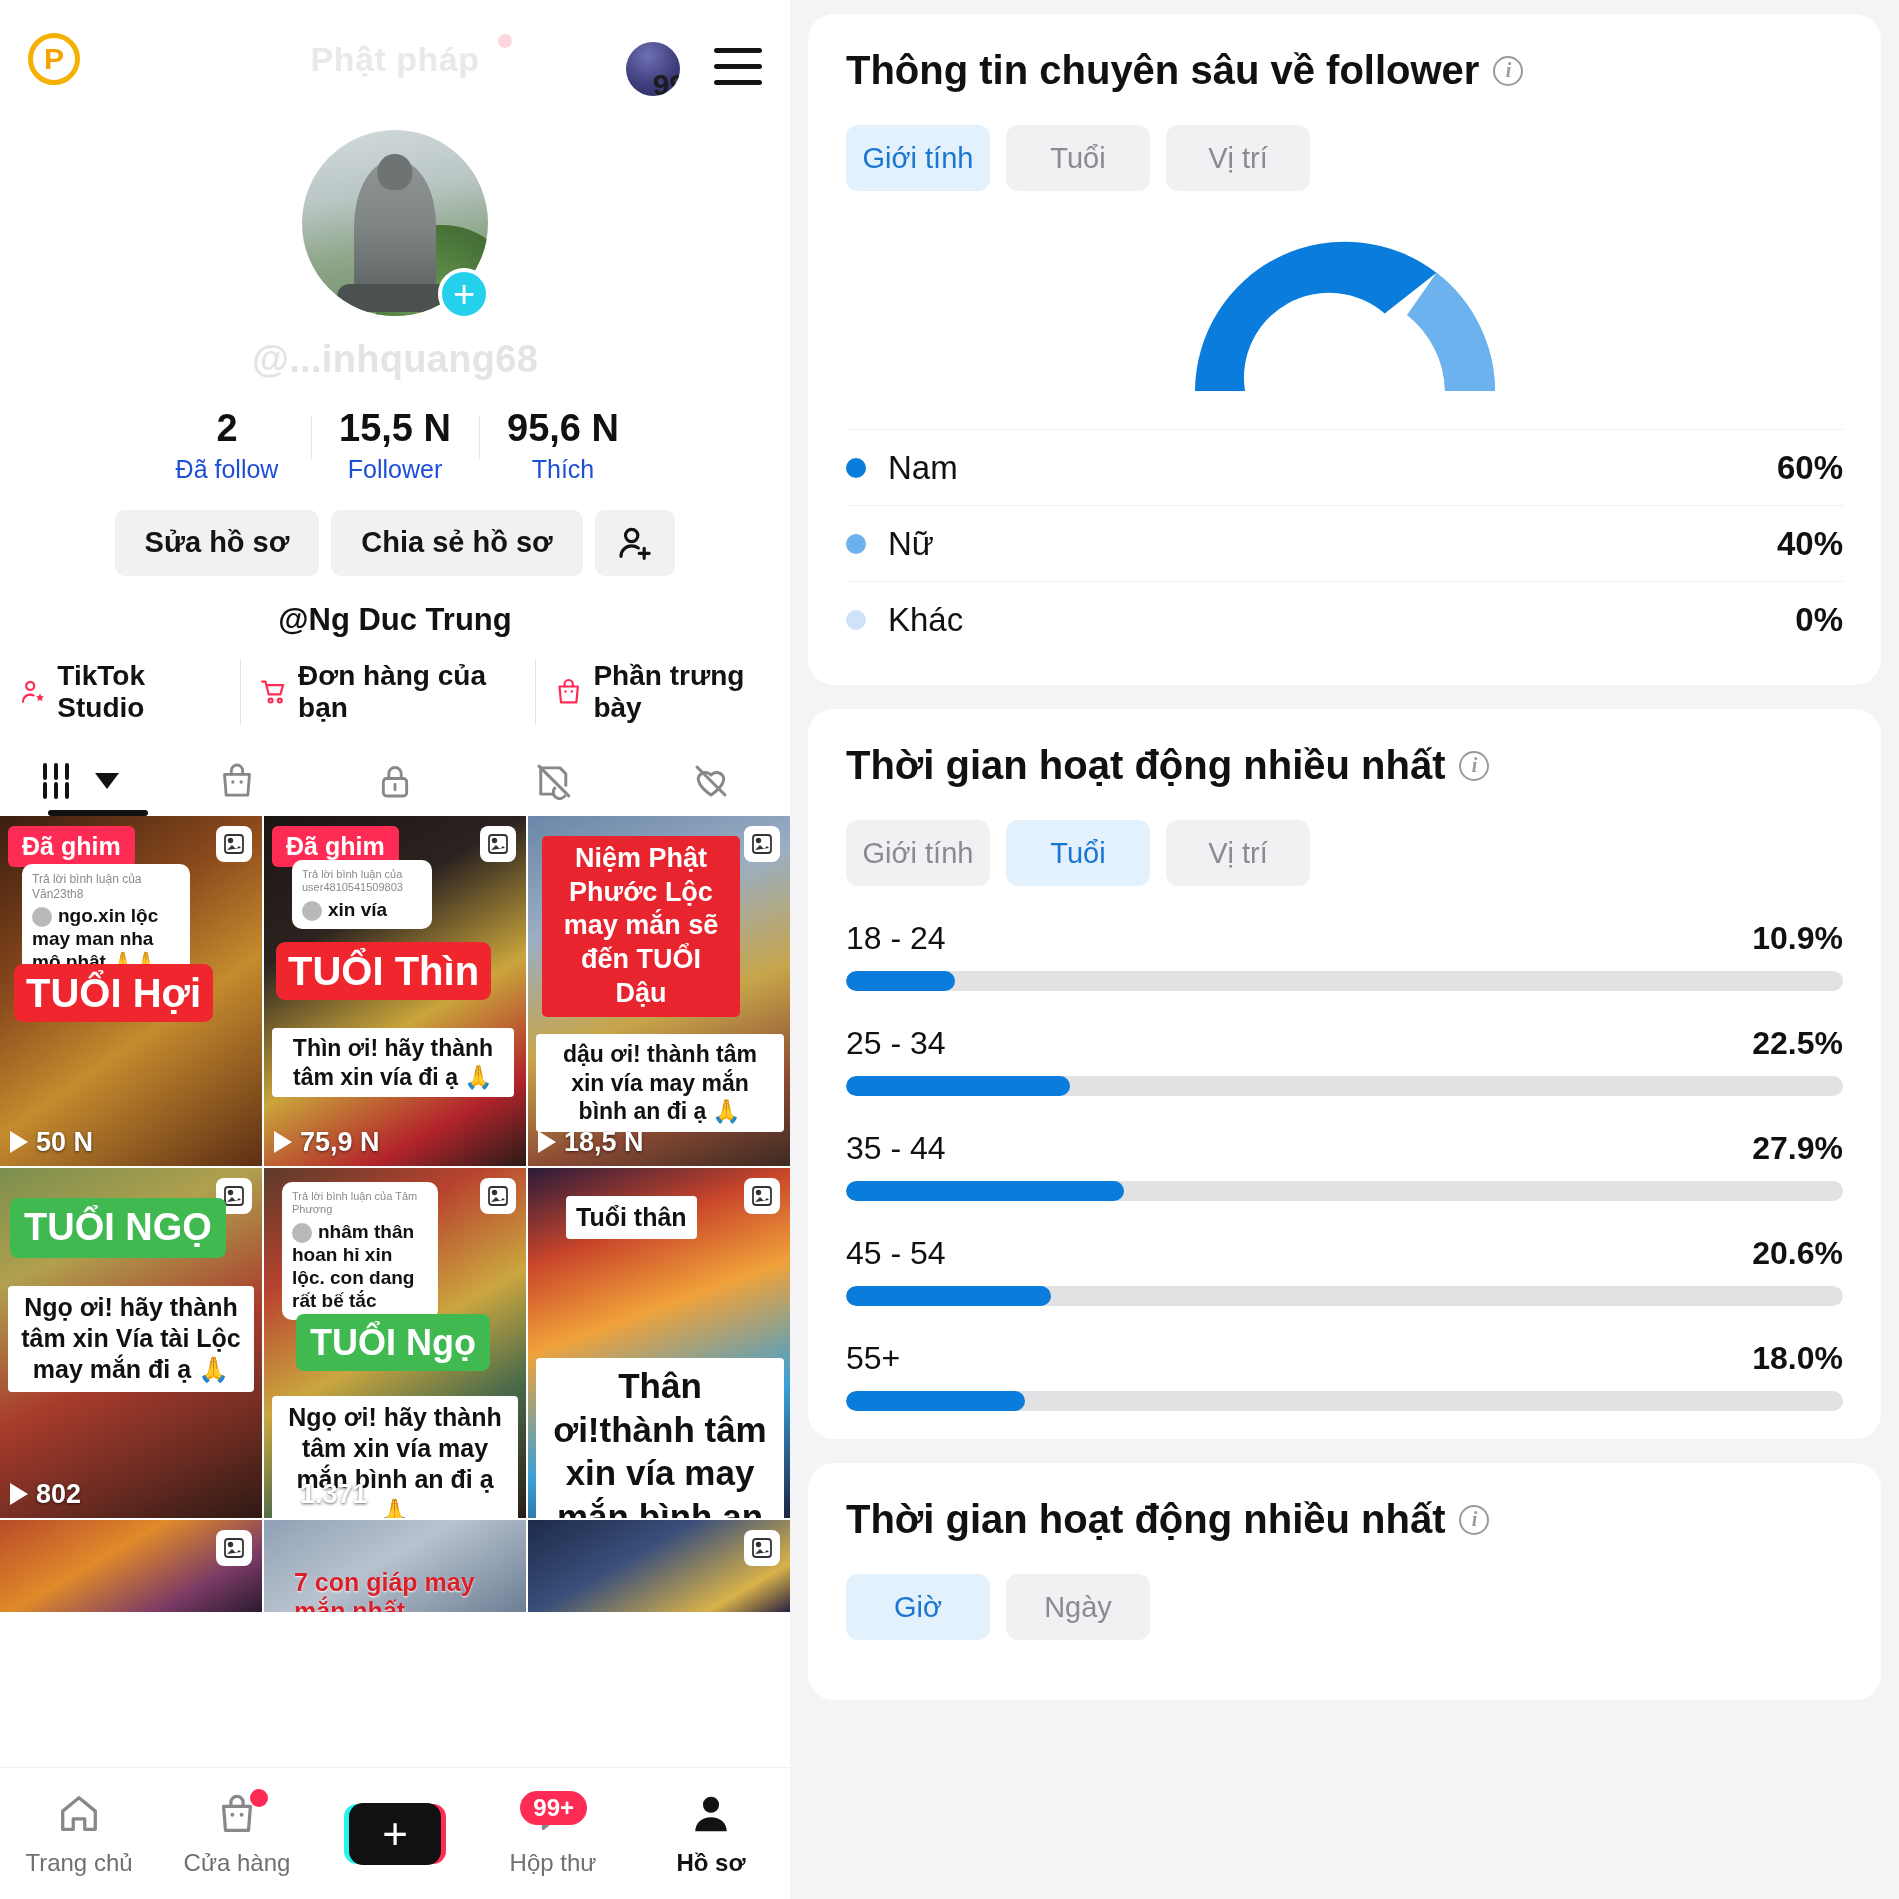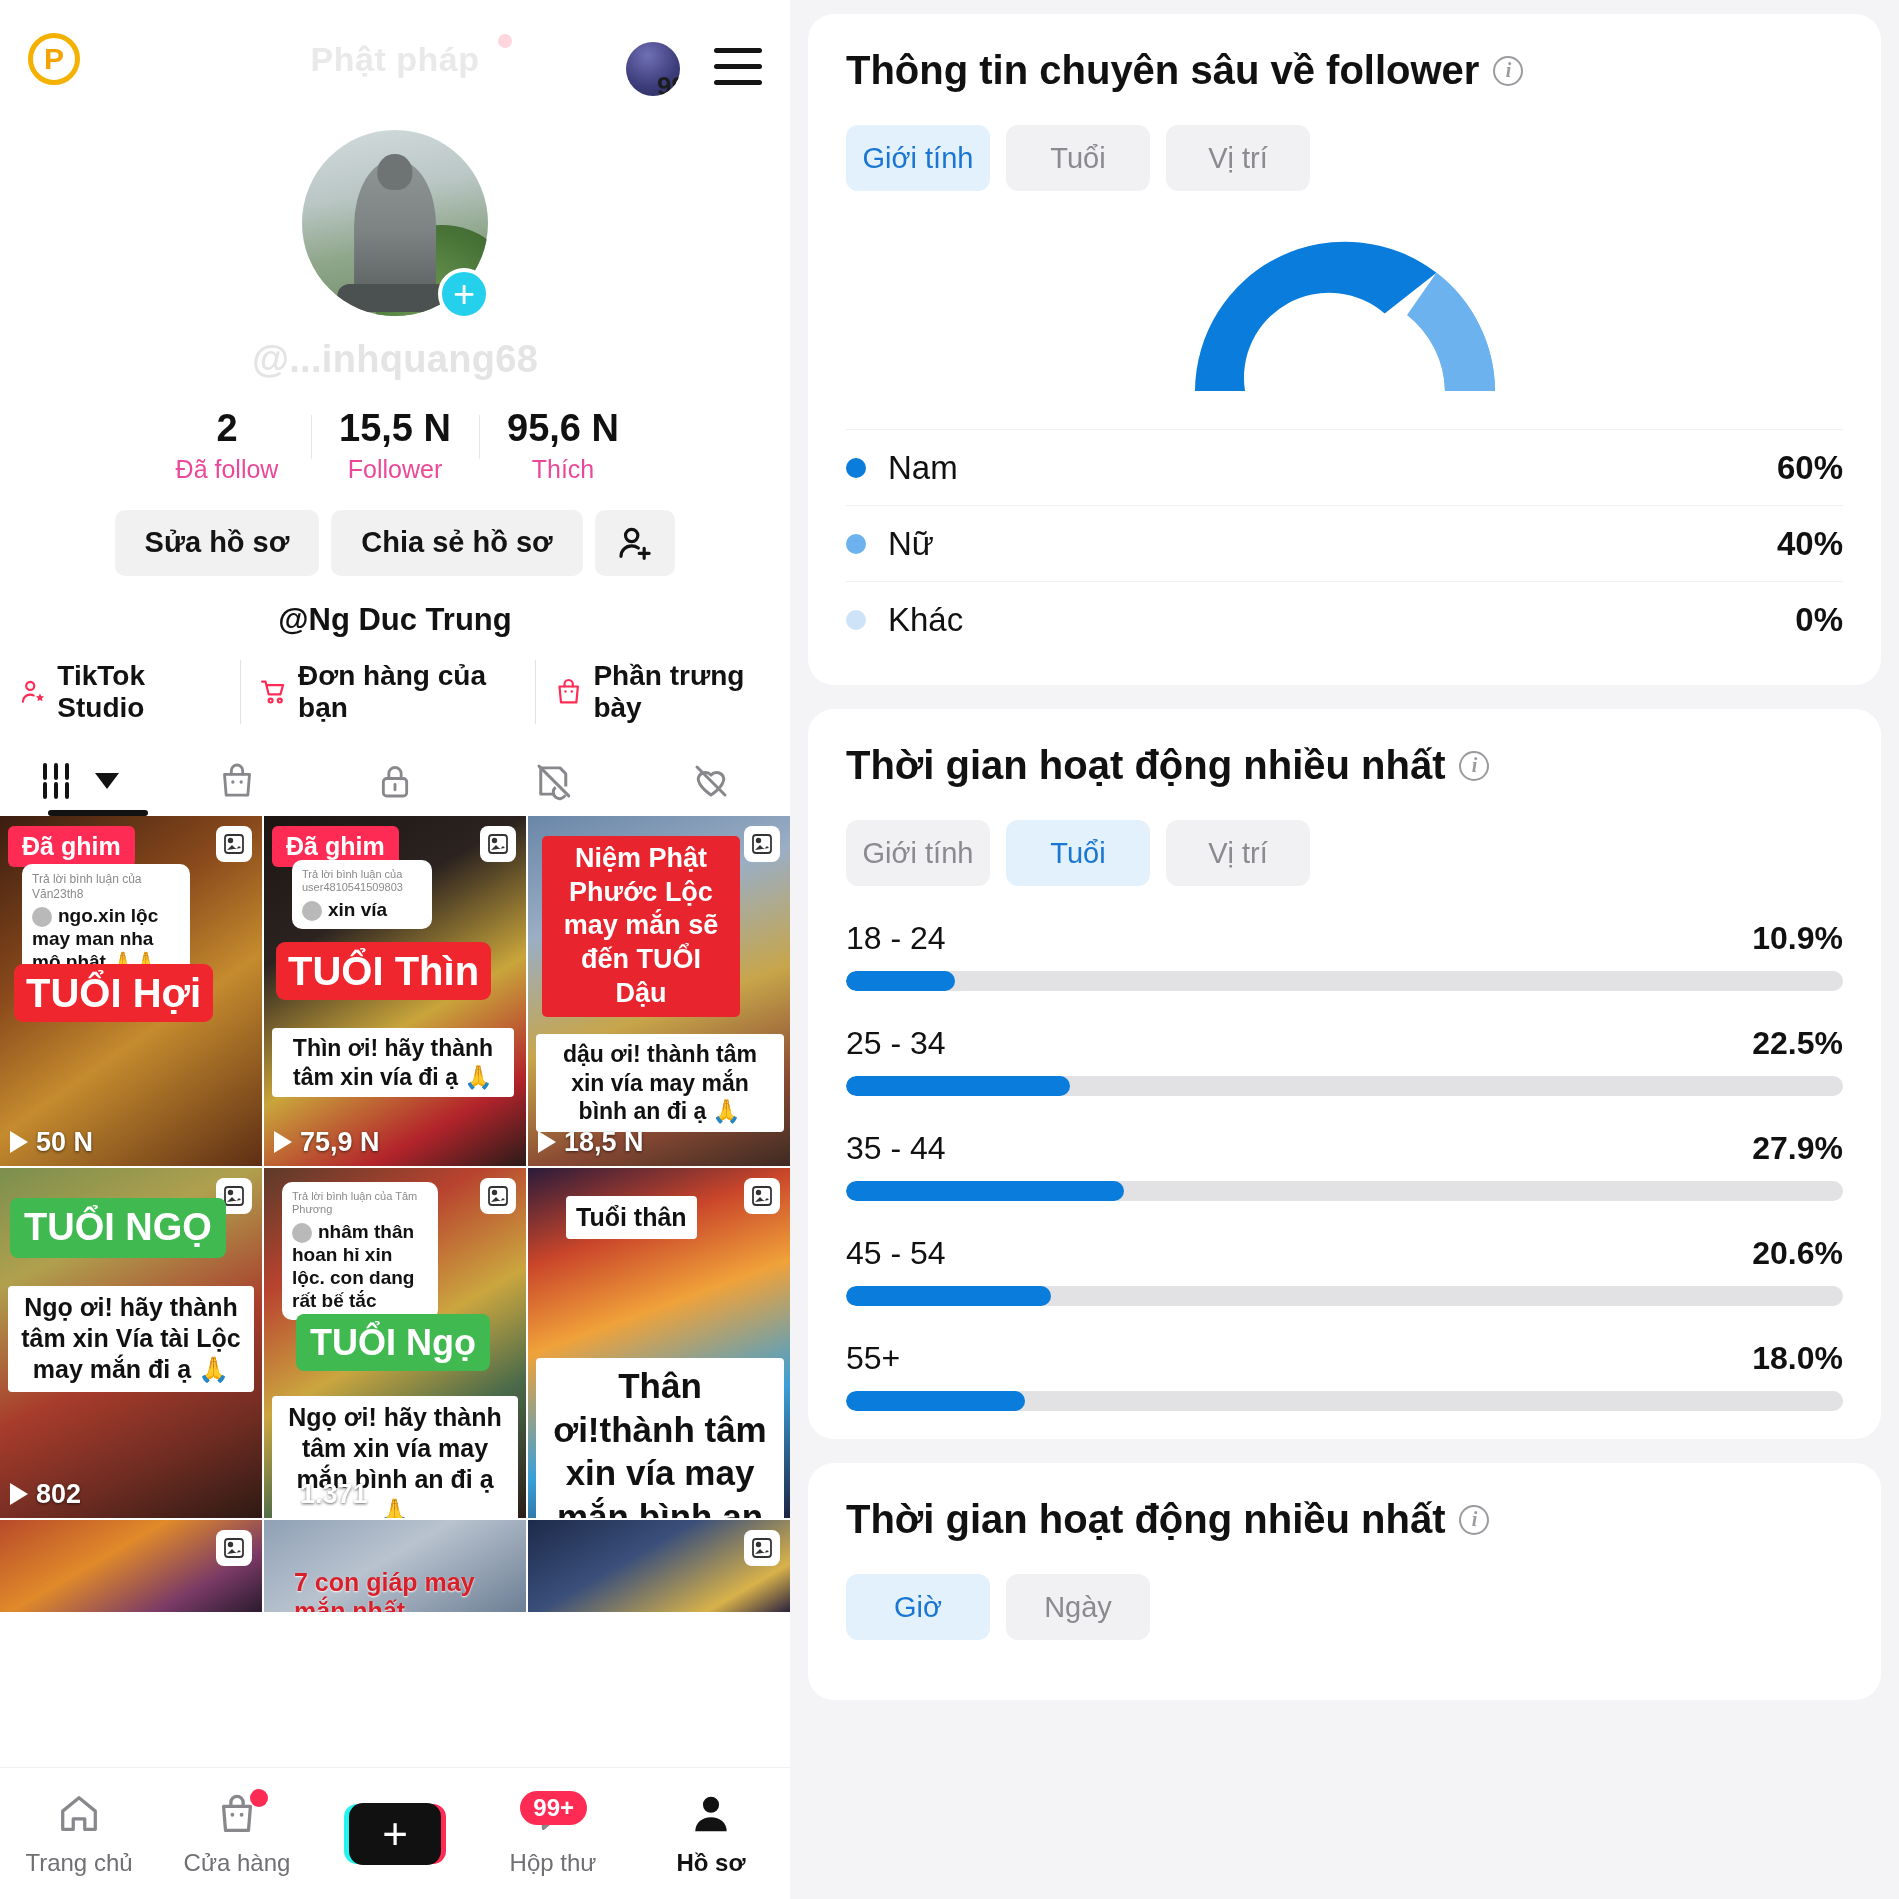--- a/index.html
+++ b/index.html
@@ -40,21 +40,21 @@
     width: 14px; height: 14px; border-radius: 50%; background: #ffd6dd;
   }
   .avatar-badge {
     position: absolute; right: 110px; top: 42px;
     width: 54px; height: 54px; border-radius: 50%;
     background: radial-gradient(circle at 40% 25%, #6f6fb5 0%, #3c3c7a 60%, #2a2a5c 100%);
     overflow: hidden;
   }
   .avatar-badge .cnt {
     position: absolute; right: -6px; bottom: -6px;
-    font-size: 26px; font-weight: bold; color: #1c1c1c;
+    font-size: 30px; font-weight: bold; color: #1c1c1c;
     background: transparent;
   }
   .hamburger { position: absolute; right: 28px; top: 48px; width: 48px; }
   .hamburger i { display: block; height: 5px; background: #141414; border-radius: 3px; margin-bottom: 11px; }
   .hamburger i:last-child { margin-bottom: 0; }
 
   .avatar-wrap { position: relative; width: 186px; height: 186px; margin: 12px auto 0; }
   .avatar-img {
     width: 186px; height: 186px; border-radius: 50%;
     overflow: hidden; position: relative;
@@ -95,21 +95,21 @@
     color: #e4e4e5; margin-top: 22px; letter-spacing: .3px;
   }
 
   .stats { display: flex; justify-content: center; margin-top: 28px; }
   .stat { width: 168px; text-align: center; position: relative; }
   .stat + .stat::before {
     content: ""; position: absolute; left: 0; top: 6px;
     width: 1px; height: 44px; background: #e6e6e8;
   }
   .stat .num { font-size: 38px; font-weight: bold; color: #111; line-height: 1.05; }
-  .stat .lab { font-size: 25px; color: #ec4899; margin-top: 6px; }
+  .stat .lab { font-size: 25px; color: #1d4ed8; margin-top: 6px; }
 
   .actions { display: flex; justify-content: center; gap: 12px; margin-top: 26px; }
   .btn-grey {
     background: #f1f1f2; border-radius: 10px; height: 66px;
     display: flex; align-items: center; justify-content: center;
     font-size: 29px; font-weight: bold; color: #141414;
   }
   .btn-edit { width: 204px; }
   .btn-share { width: 252px; }
   .btn-icon { width: 80px; }

